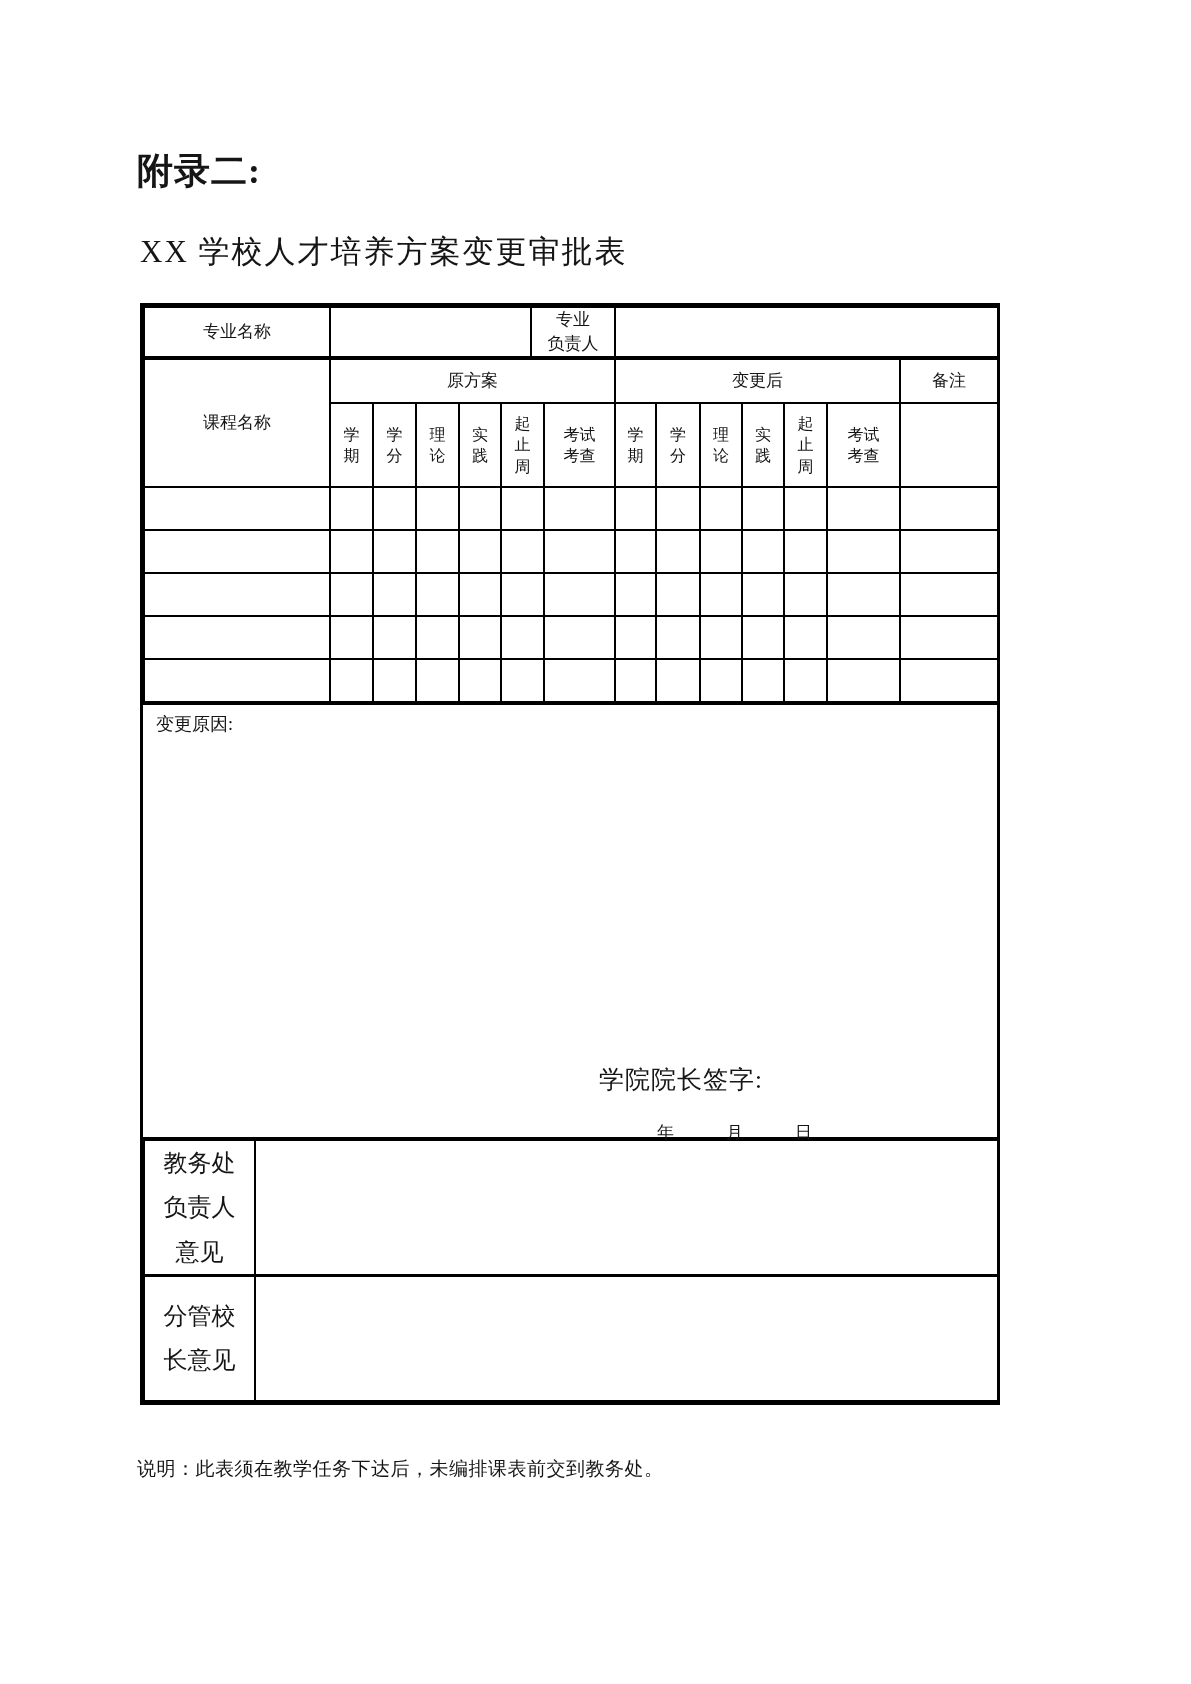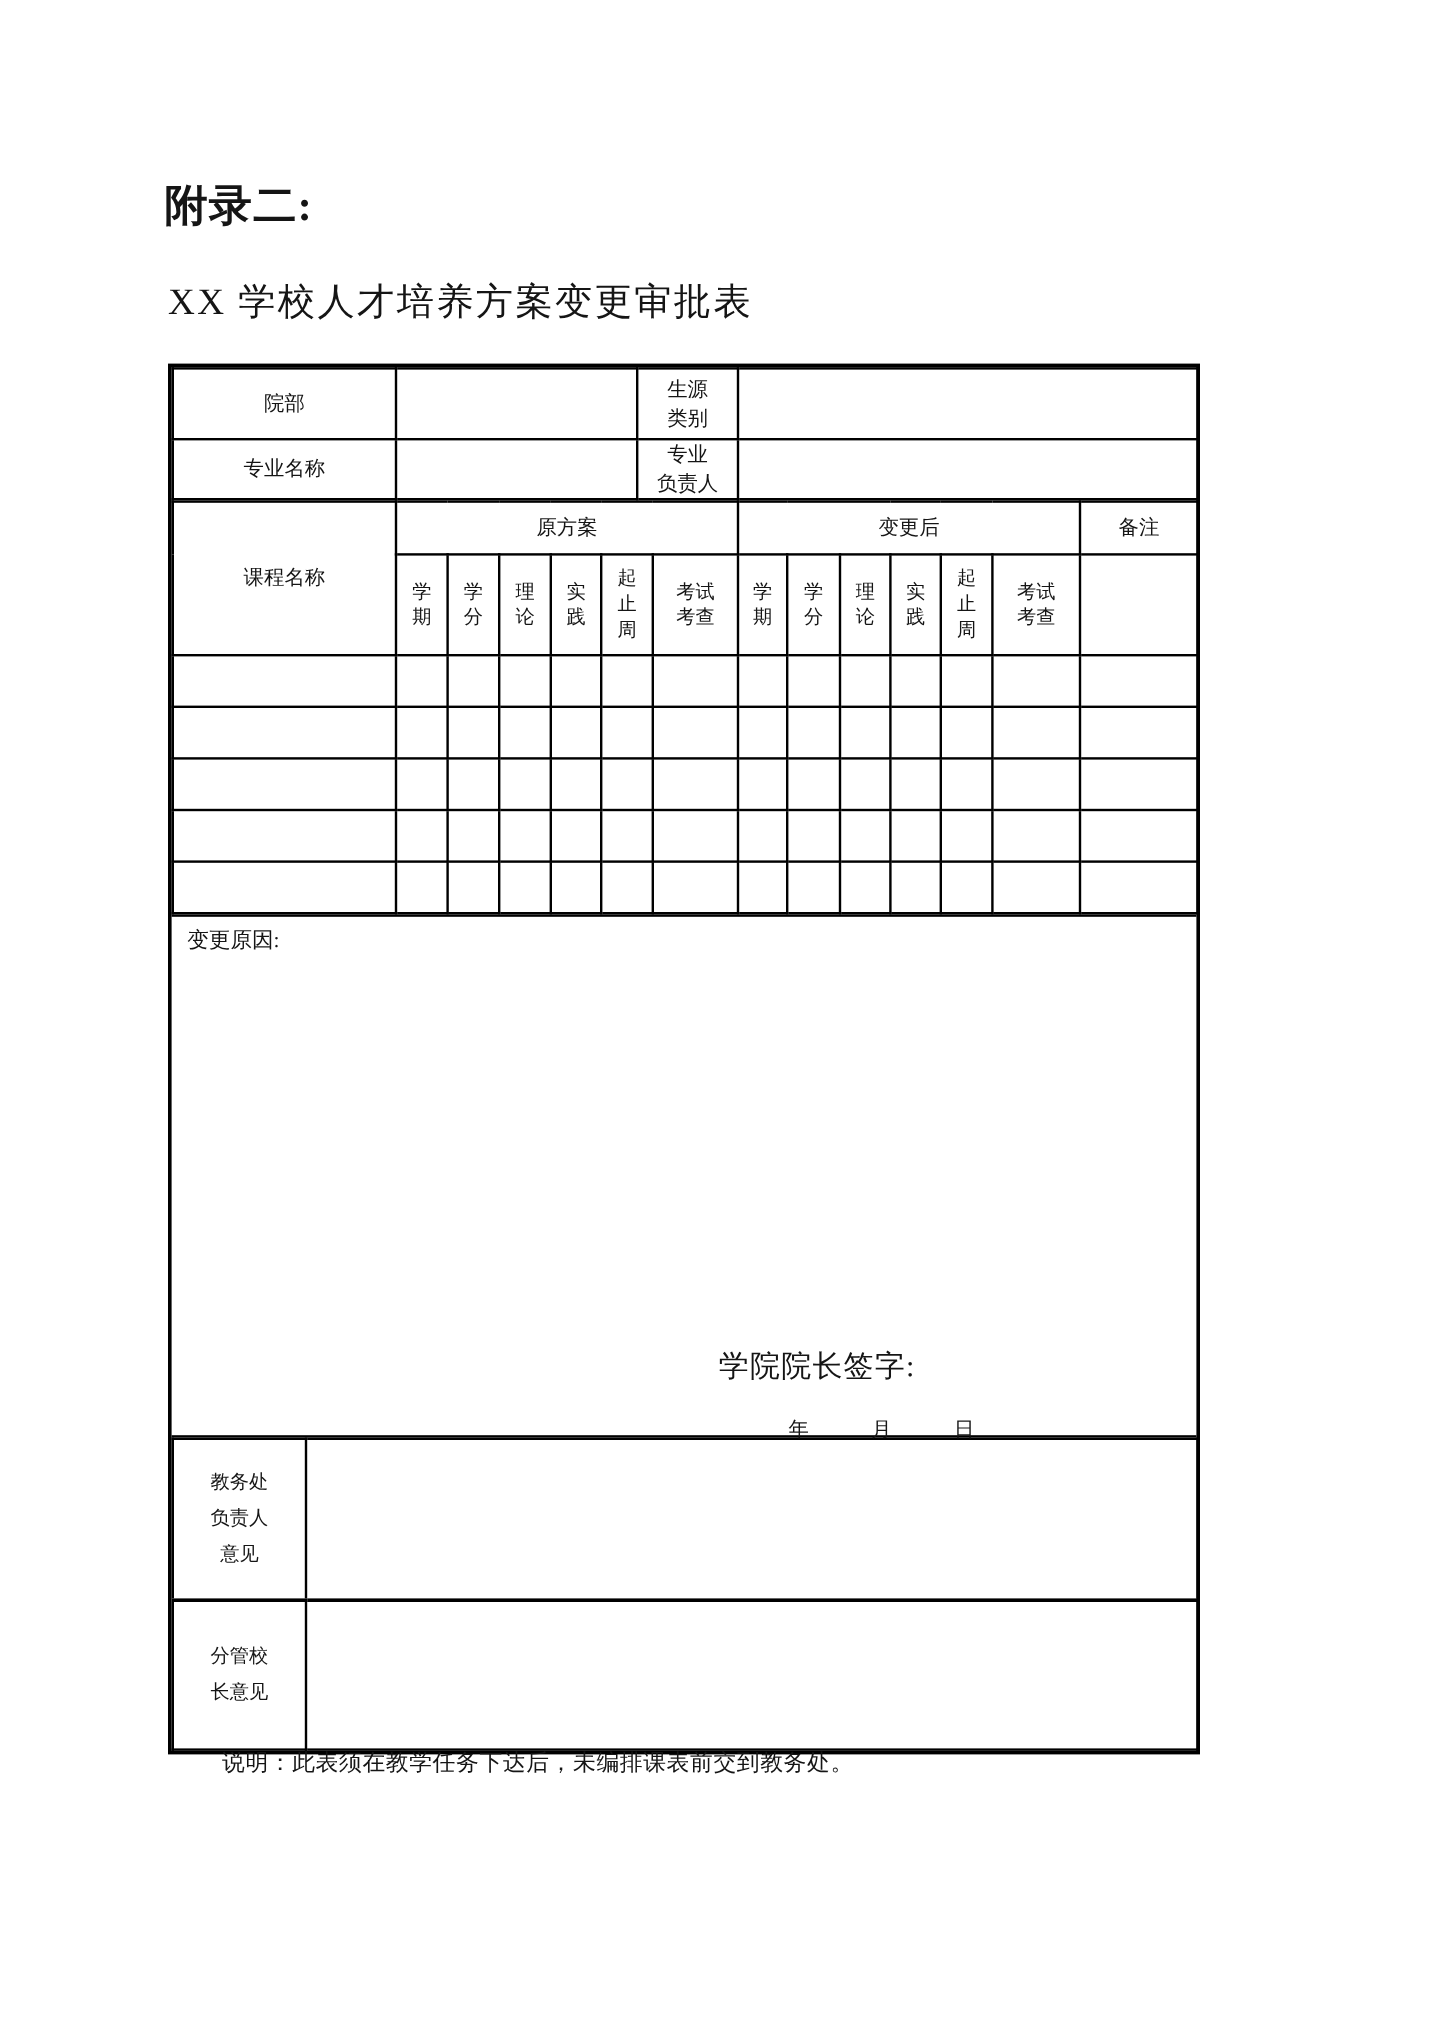--- a/index.html
+++ b/index.html
@@ -46,29 +46,29 @@
     position:relative; height:432px;
     border-top:2px solid #000; border-bottom:2px solid #000;
     font-size:18px;
     text-align:center;
   }
   .reason-label { position:absolute; left:13px; top:7px; }
   .dean-sign { position:absolute; left:456px; top:358px; font-size:25px; letter-spacing:1px; }
   .date-line { position:absolute; left:514px; top:416px; font-size:17px; letter-spacing:6px; }
 
   
-  .t-op td { font-size:16px;font-family:Liberation Serif, serif; }
+  .t-op td { font-size:24px;font-family:Liberation Serif, serif; }
   .r-o1 { height:134px; }
   .r-o2 { height:125px; }
   .r-o2 td { border-top:3px solid #000; }
   .op-label { line-height:1.85; }
 
   .note {
     position:absolute; left:137px; top:1456px;
-    font-size:19px; letter-spacing:0.5px;margin-left:48px;
+    font-size:19px; letter-spacing:0.5px;
   }
 </style>
 </head>
 <body>
 
 <div class="page">
 
   <div class="appendix">附录二:</div>
 
   <div class="doc-title">XX 学校人才培养方案变更审批表</div>
@@ -76,27 +76,20 @@
   <div class="form-wrap">
 
     <table>
       <colgroup>
           <col style="width:186px">
           <col style="width:201px">
           <col style="width:84px">
           <col style="width:383px">
         </colgroup>
       <tbody>
-          <tr class="r-a">
-        <td>院部</td>
-        <td></td>
-        <td class="pre">生源
-类别</td>
-        <td></td>
-      </tr>
       <tr class="r-b">
         <td>专业名称</td>
         <td></td>
         <td class="pre">专业
 负责人</td>
         <td></td>
       </tr>
     </tbody>
       </table>
 

